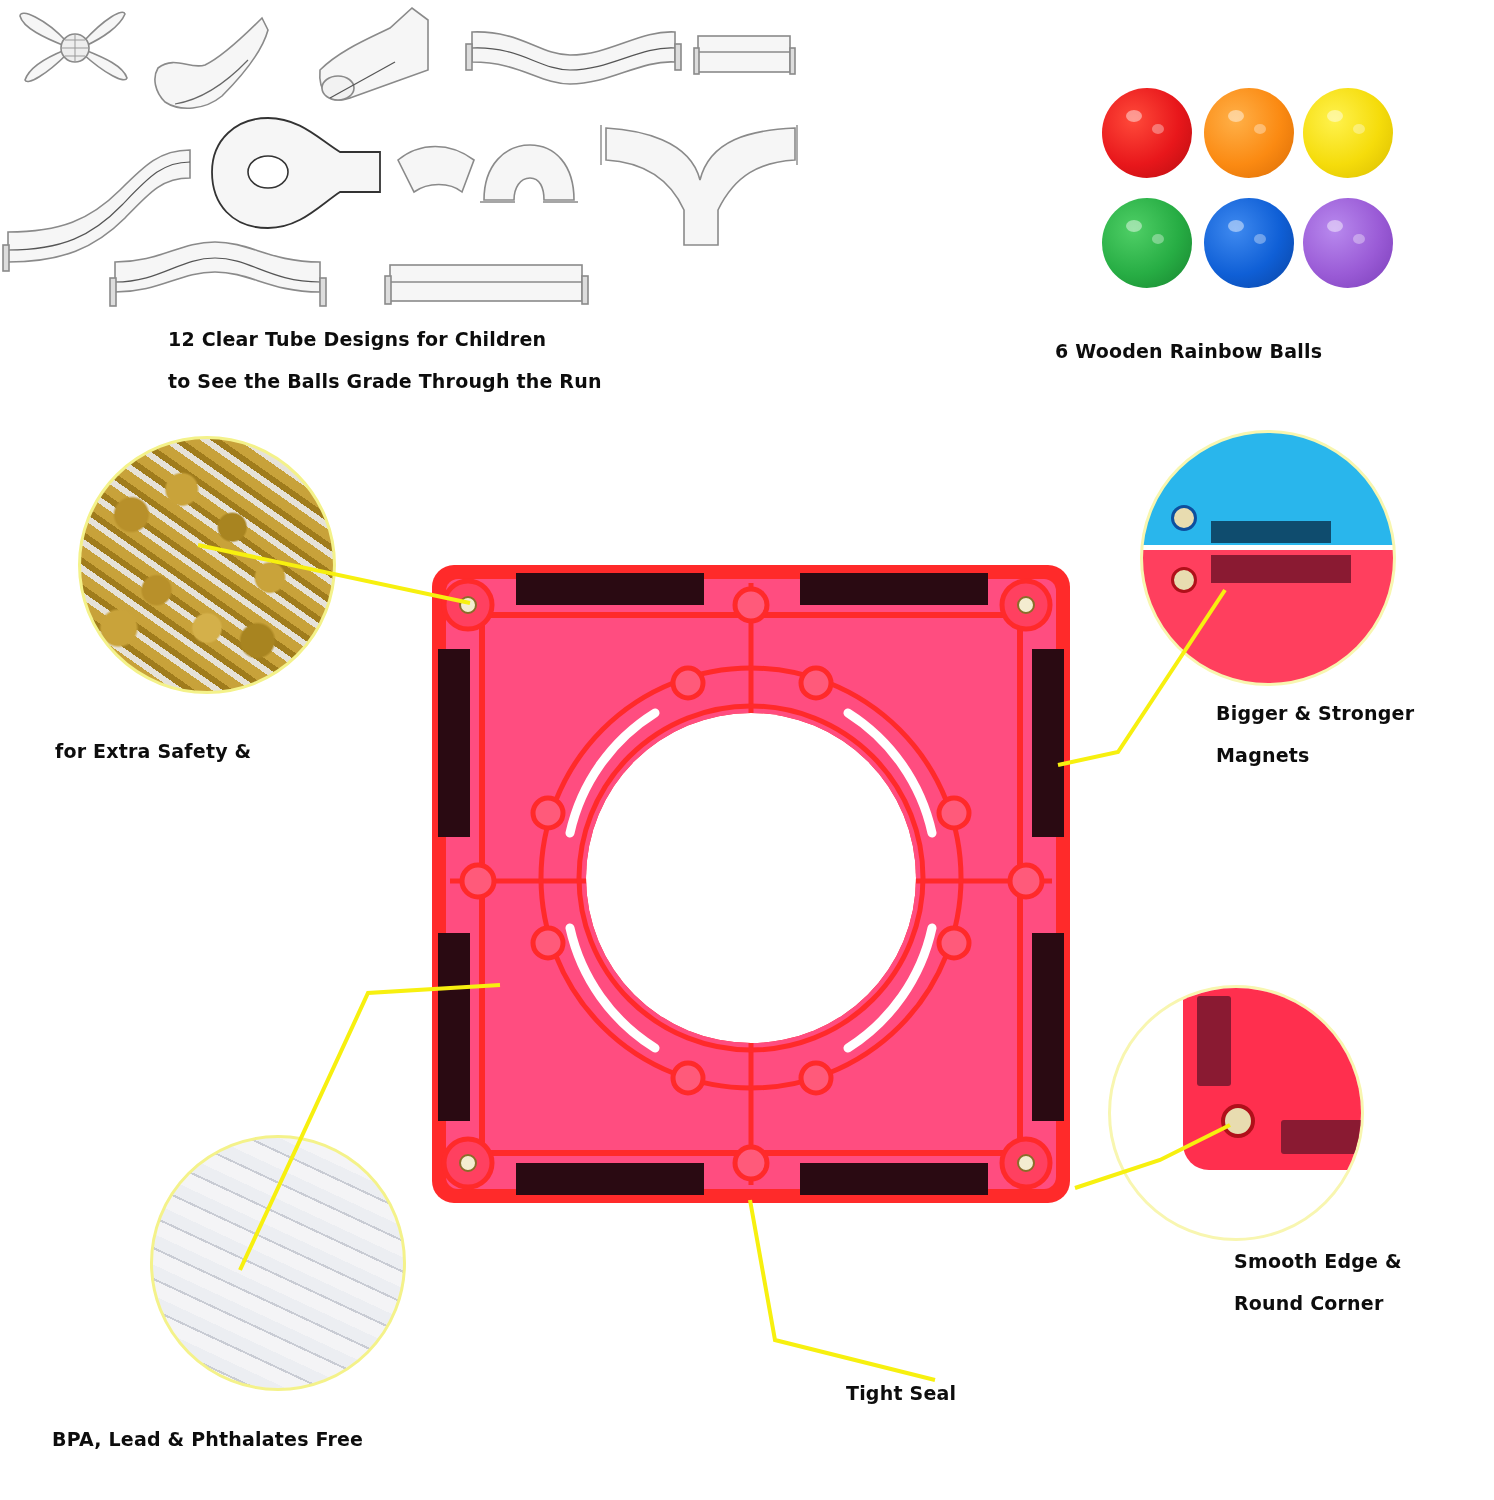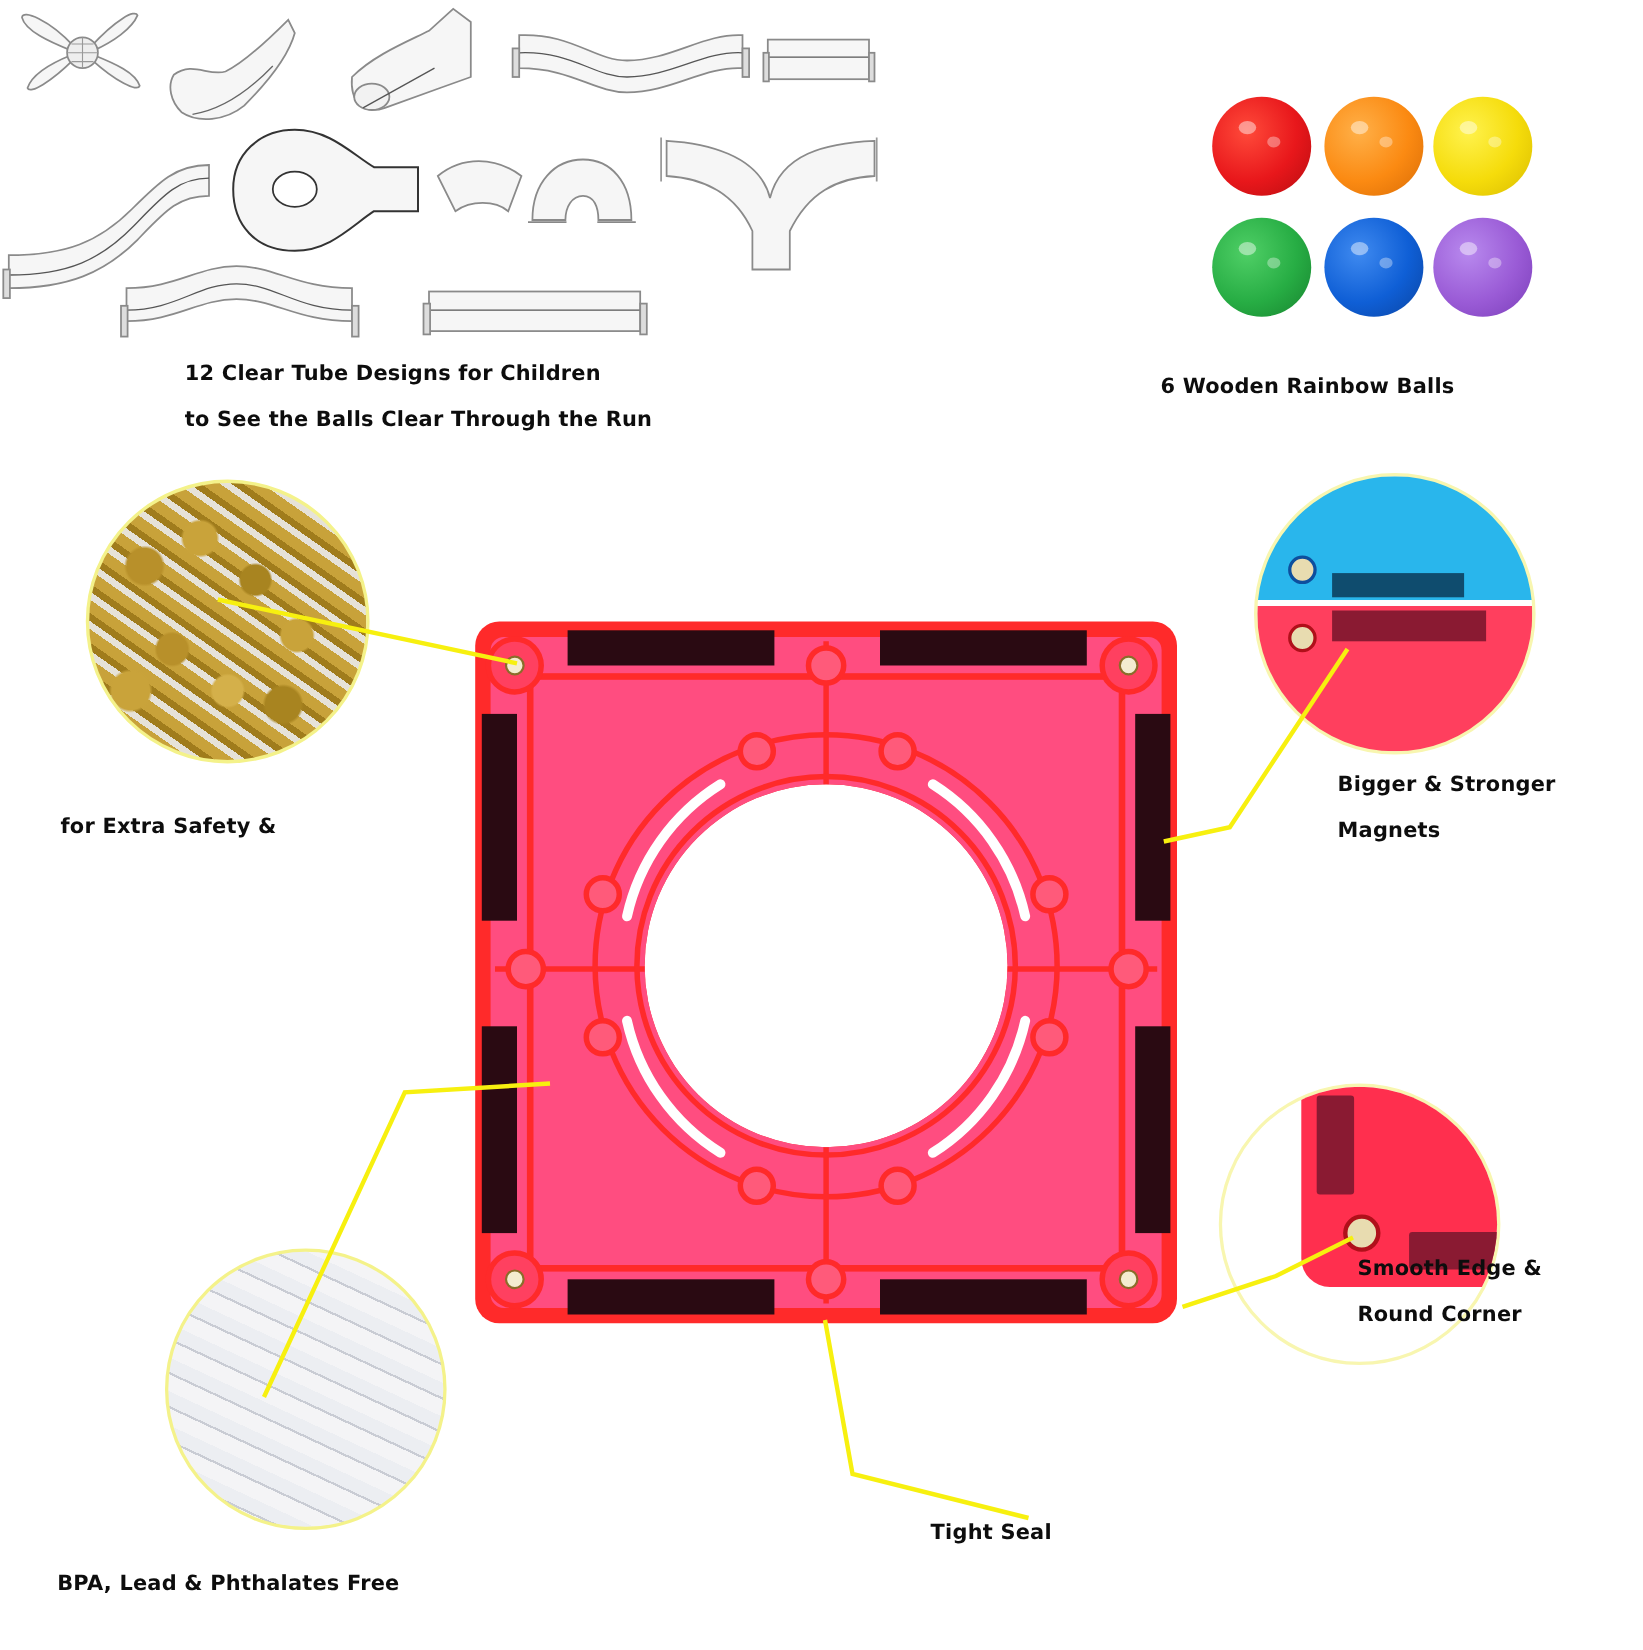--- a/index.html
+++ b/index.html
@@ -75,21 +75,21 @@
       <rect x="390" y="265" width="192" height="36"></rect>
       <line x1="390" y1="282" x2="582" y2="282" stroke="#555" stroke-width="1.2"></line>
       <rect x="385" y="276" width="6" height="28" fill="#ddd"></rect>
       <rect x="582" y="276" width="6" height="28" fill="#ddd"></rect>
     </g>
   </svg>
 </div>
 
 <div class="caption" style="left:168px;top:318px;">
   <div>12 Clear Tube Designs for Children</div>
-  <div>to See the Balls Clear Through the Run</div>
+  <div>to See the Balls Grade Through the Run</div>
 </div>
 
 <div class="abs" style="left:1100px;top:88px;width:300px;height:200px;">
   <div class="ball" style="left:2px;top:0;background:radial-gradient(circle at 35% 35%, #ff4a3a, #e8171b 55%, #b60c10);"></div>
   <div class="ball" style="left:104px;top:0;background:radial-gradient(circle at 35% 35%, #ffb048, #fb8a12 55%, #d86b05);"></div>
   <div class="ball" style="left:203px;top:0;background:radial-gradient(circle at 35% 35%, #fff24d, #f5dc0b 55%, #d8bb00);"></div>
   <div class="ball" style="left:2px;top:110px;background:radial-gradient(circle at 35% 35%, #4fcf66, #27ad44 55%, #17822e);"></div>
   <div class="ball" style="left:104px;top:110px;background:radial-gradient(circle at 35% 35%, #3f8af0, #0f5fd6 55%, #0a43a0);"></div>
   <div class="ball" style="left:203px;top:110px;background:radial-gradient(circle at 35% 35%, #b889ee, #9a5bd6 55%, #7a3db8);"></div>
 </div>
@@ -209,21 +209,21 @@
 
 <div class="caption" style="left:55px;top:730px;">
   <div>for Extra Safety &amp;</div>
 </div>
 
 <div class="caption" style="left:1216px;top:692px;">
   <div>Bigger &amp; Stronger</div>
   <div>Magnets</div>
 </div>
 
-<div class="caption" style="left:1234px;top:1132px;">
+<div class="caption" style="left:1234px;top:1240px;">
   <div>Smooth Edge &amp;</div>
   <div>Round Corner</div>
 </div>
 
 <div class="caption" style="left:846px;top:1372px;">
   <div>Tight Seal</div>
 </div>
 
 <div class="caption" style="left:52px;top:1418px;">
   <div>BPA, Lead &amp; Phthalates Free</div>

